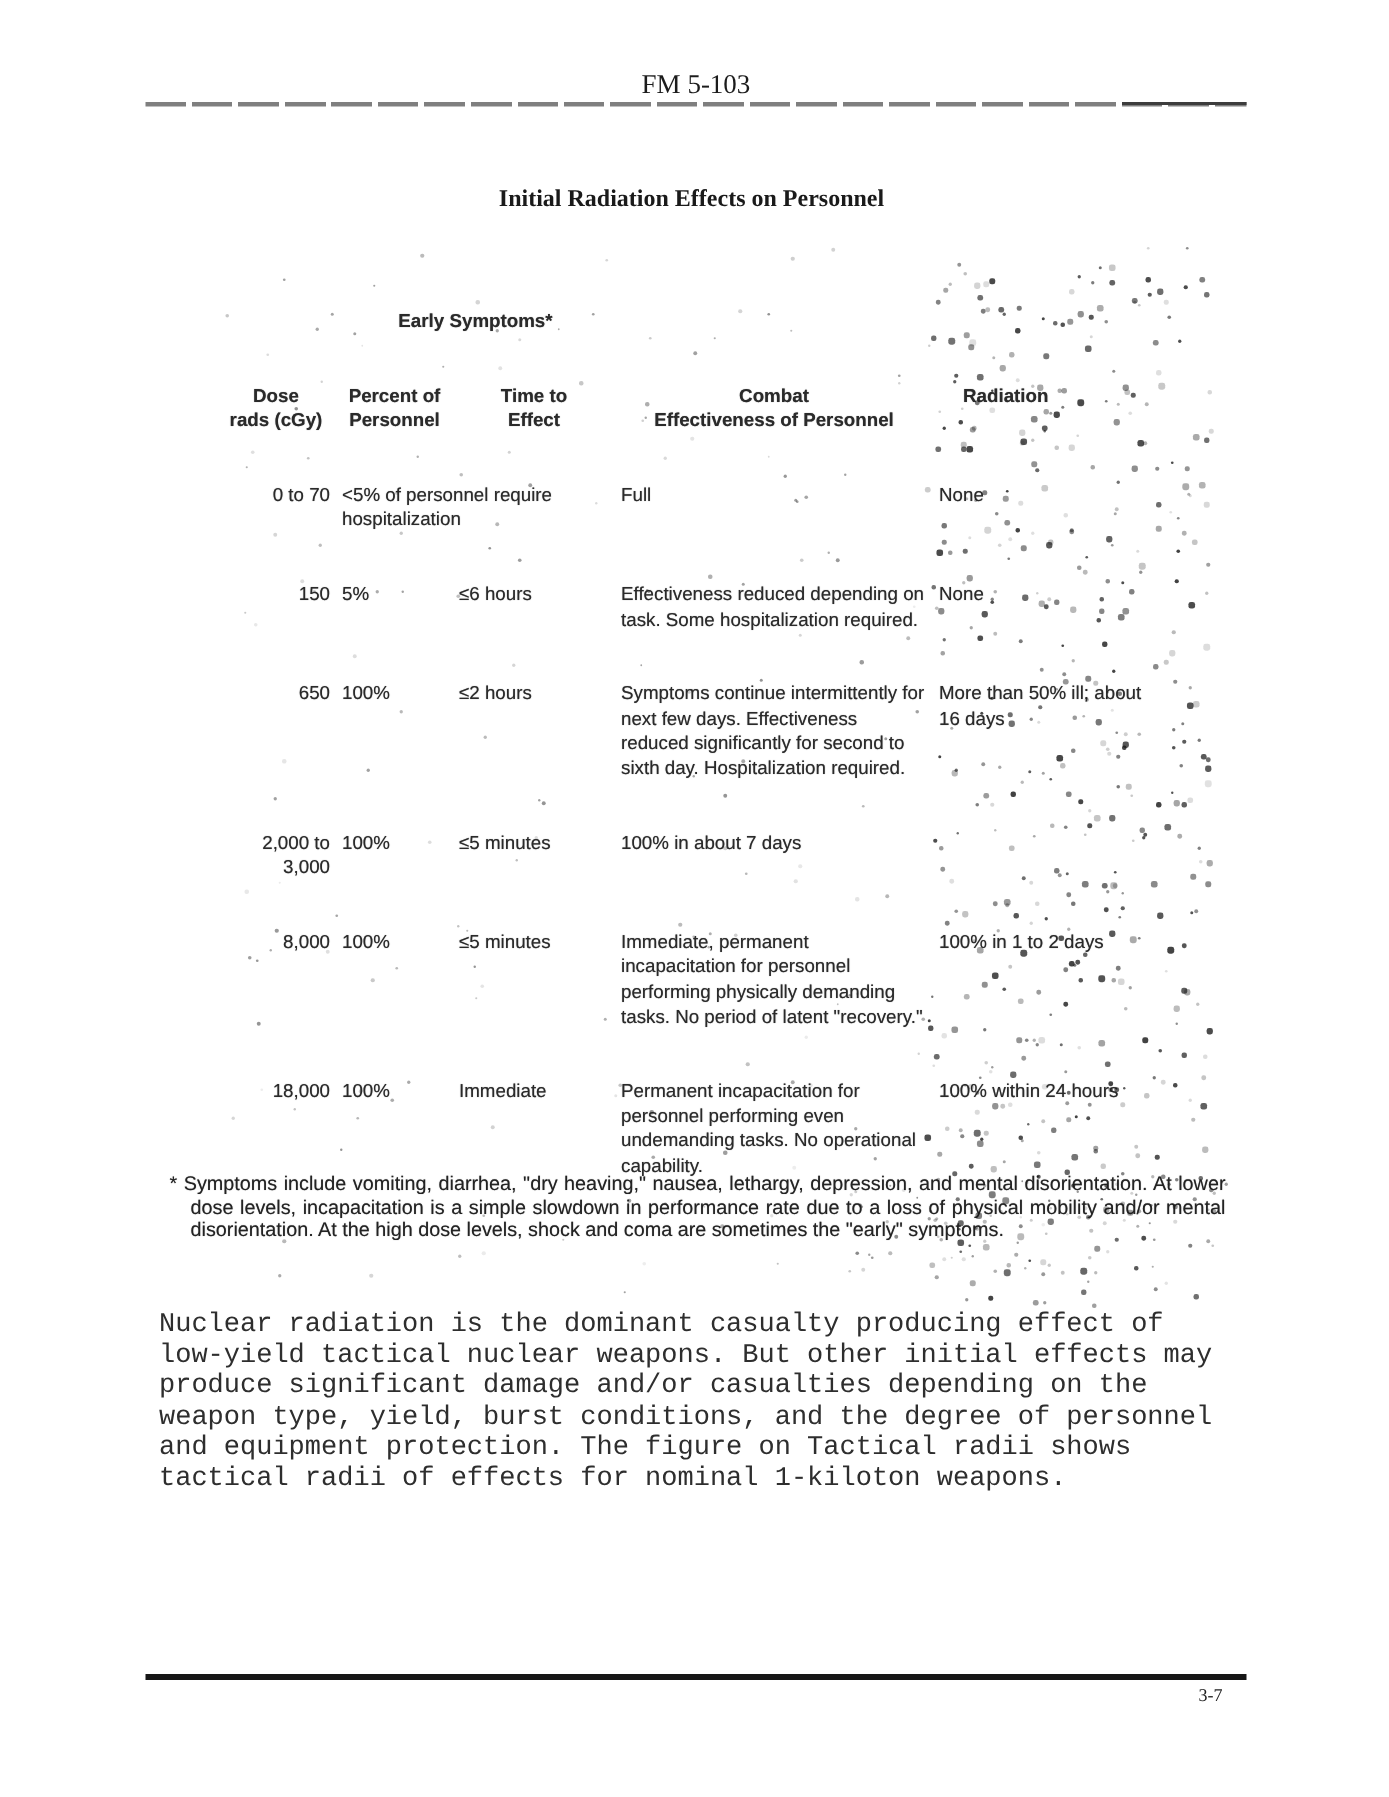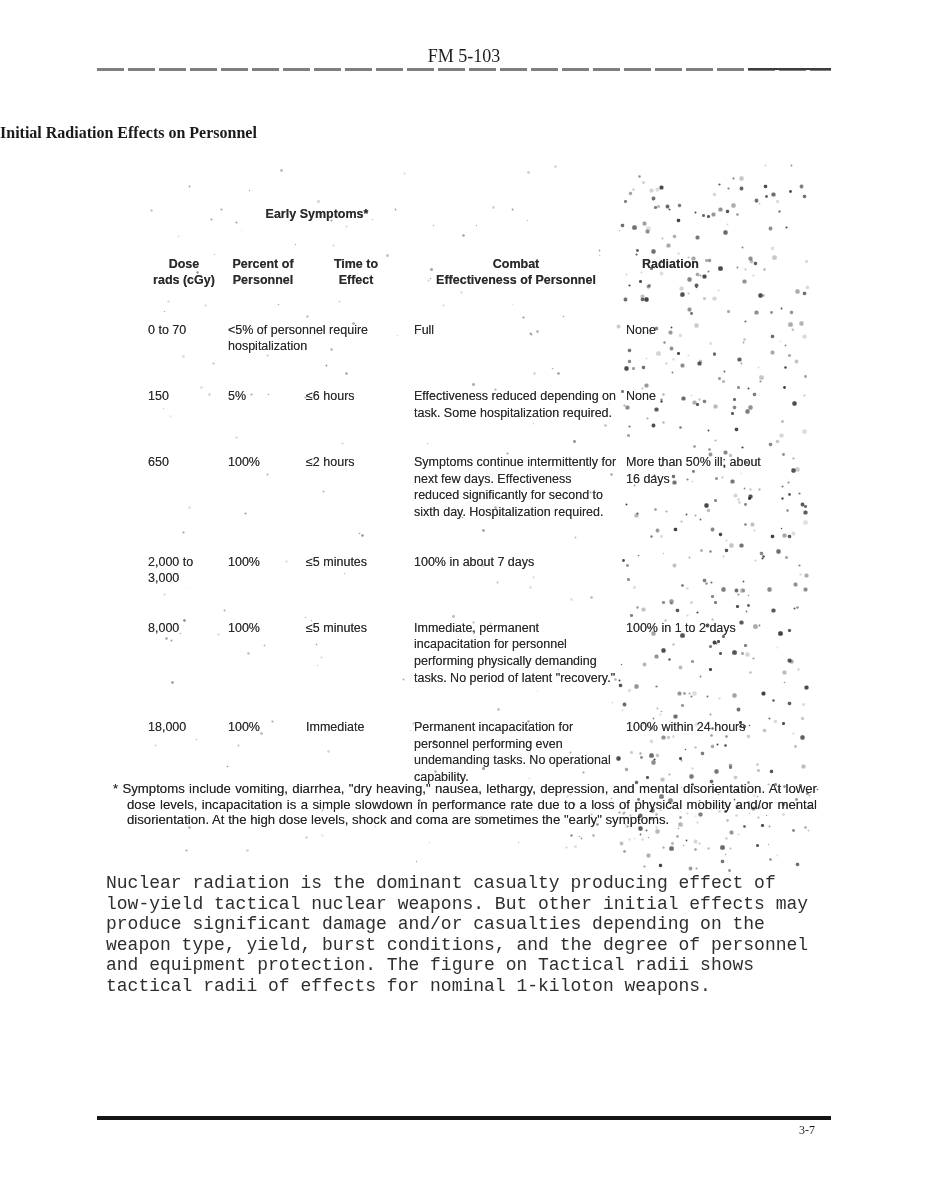--- a/index.html
+++ b/index.html
@@ -18,21 +18,21 @@
   .top-rule {
     position:absolute; top:68px; left:97px; width:734px; height:3px;
     background:repeating-linear-gradient(90deg,#7f7f7f 0 27px, rgba(0,0,0,0) 27px 31px);
   }
   .top-rule-solid {
     position:absolute; top:68px; left:748px; width:83px; height:2px; background:#3d3d3d;
   }
 
   
   .fig-title {
-    position:absolute; top:124px; left:0; width:890px; text-align:left;
+    position:absolute; top:124px; left:16px; width:890px; text-align:center;
     font-family:"Liberation Serif", serif; font-weight:bold; font-size:16px; color:#1a1a1a;
   }
 
   
   .rad-table {
     position:absolute; top:173px; left:148px; width:672px;
     font-size:12.5px; line-height:16.6px; color:#2a2a2a;
     text-shadow:0 0 0.6px rgba(45,45,45,0.65);
   }
   .trow {
@@ -40,21 +40,21 @@
     grid-template-columns:72px 70px 100px 204px 152px;
     column-gap:8px;
     margin-bottom:15px;
     margin-top:33px;
   }
   .erow { margin-bottom:33px; }
   .erow .early-label { grid-column:2/4; text-align:center; font-weight:bold; }
   .thead { margin-bottom:19px; }
   .th { text-align:center; font-weight:bold; white-space:pre-line; }
   .th-fatal { text-align:left; padding-left:16px; }
-  .cell-dose { text-align:left; }
+  .cell-dose { text-align:right; }
   .colspan2 { grid-column:2/4; }
 
   
   .footnote {
     position:absolute; top:781px; left:113px; width:704px;
     font-size:13.2px; line-height:15.6px; text-align:justify;
     padding-left:14px; text-indent:-14px; color:#232323;
     text-shadow:0 0 0.6px rgba(45,45,45,0.6);
   }
 

